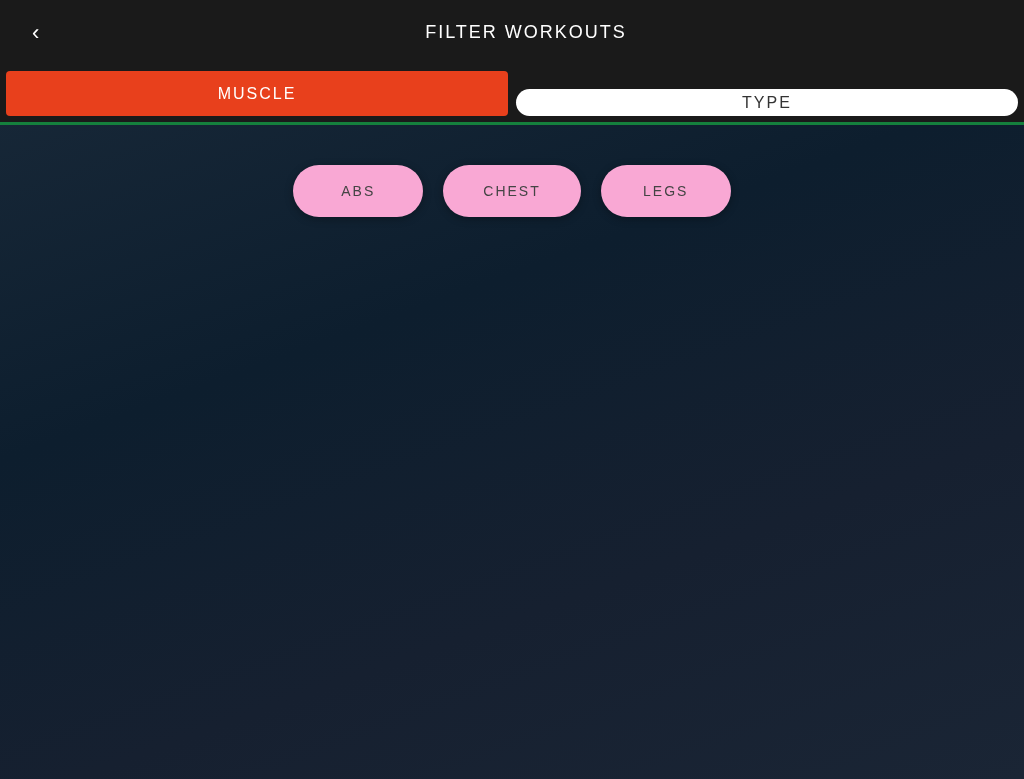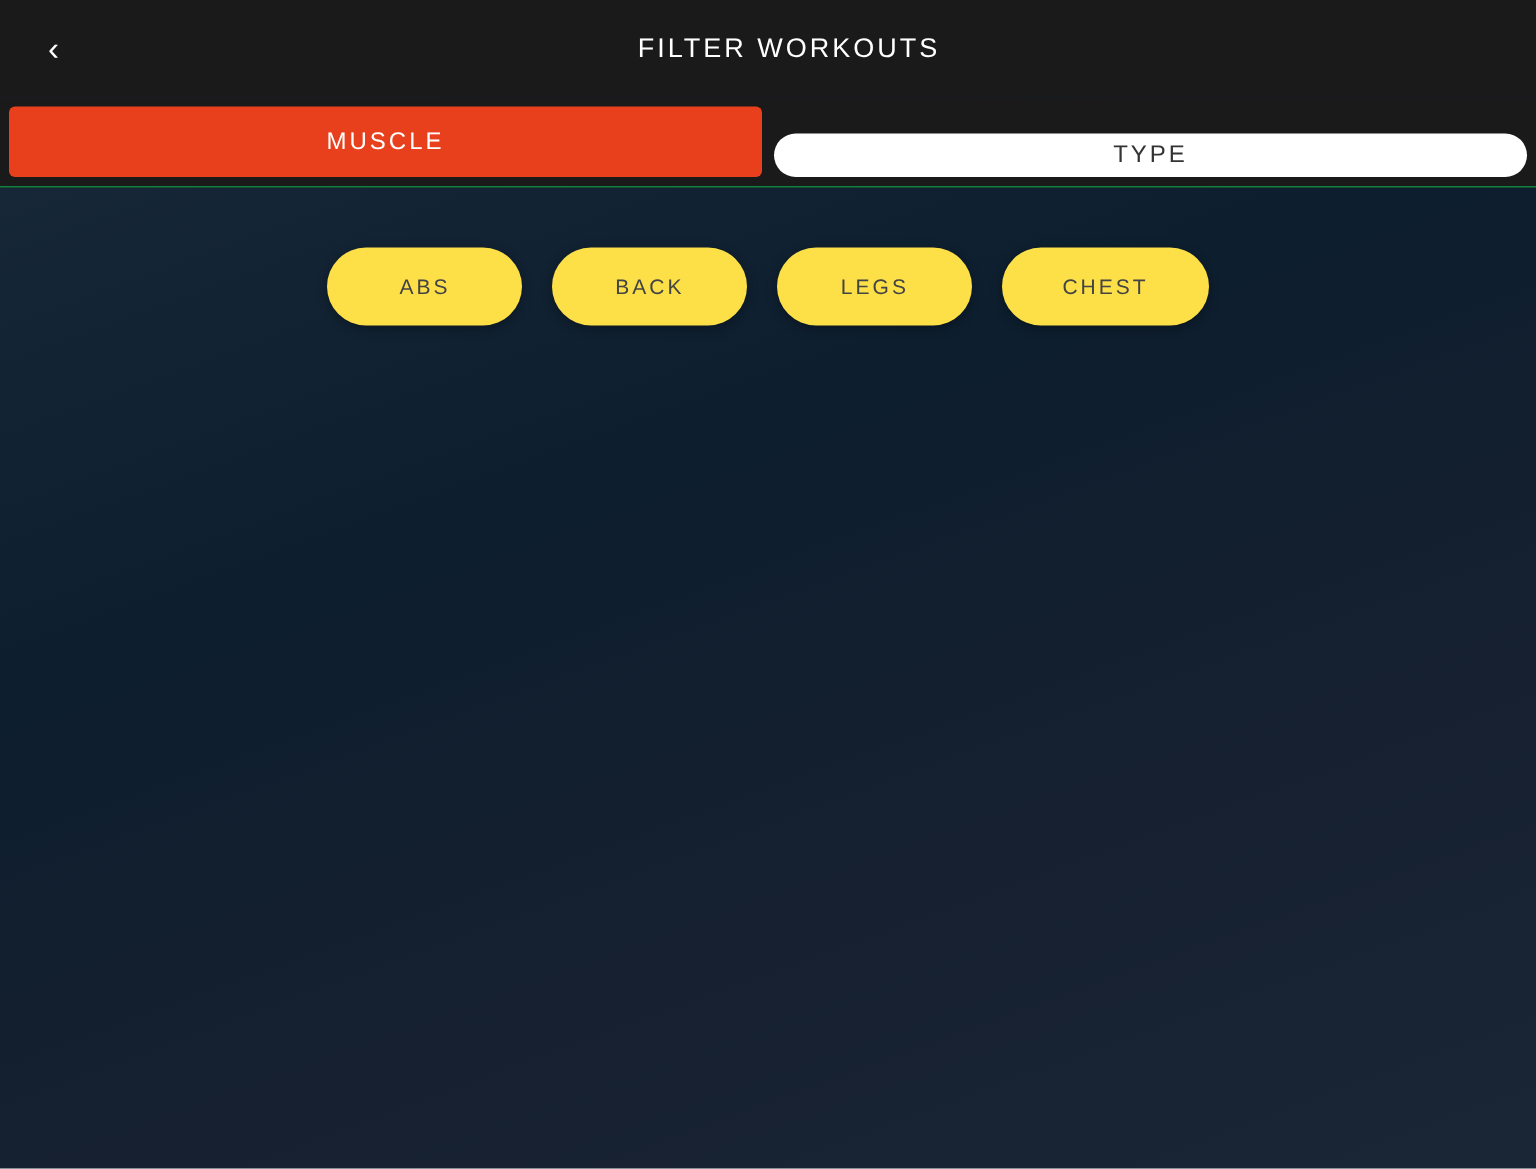--- a/index.html
+++ b/index.html
@@ -45,21 +45,21 @@
       letter-spacing: 2px;
       text-transform: uppercase;
       margin-left: 28px;
     }
 
     
     .tab-bar {
       display: flex;
       height: 60px;
       background: #1a1a1a;
-      border-bottom: 1px solid #15803d;
+      border-bottom: 3px solid #15803d;
     }
 
     .tab {
       flex: 1;
       display: flex;
       align-items: center;
       justify-content: center;
       cursor: pointer;
       font-size: 16px;
       font-weight: 500;
@@ -90,21 +90,21 @@
       gap: 20px;
     }
 
     .muscle-row {
       display: flex;
       gap: 20px;
       justify-content: center;
     }
 
     .muscle-btn {
-      background: #fde047;
+      background: #f9a8d4;
       color: #444444;
       border: none;
       border-radius: 40px;
       padding: 18px 40px;
       font-size: 14px;
       font-weight: 400;
       letter-spacing: 2px;
       text-transform: uppercase;
       cursor: pointer;
       min-width: 130px;
@@ -126,18 +126,17 @@
   </div>
   <div class="tab tab-type">
     <span>TYPE</span>
   </div>
 </div>
 
 <div class="content-area">
 
   <div class="muscle-row">
     <button class="muscle-btn">ABS</button>
-    <button class="muscle-btn">BACK</button>
+    <button class="muscle-btn">CHEST</button>
     <button class="muscle-btn">LEGS</button>
-    <button class="muscle-btn">CHEST</button>
   </div>
 
 </div>
 
 </body></html>

